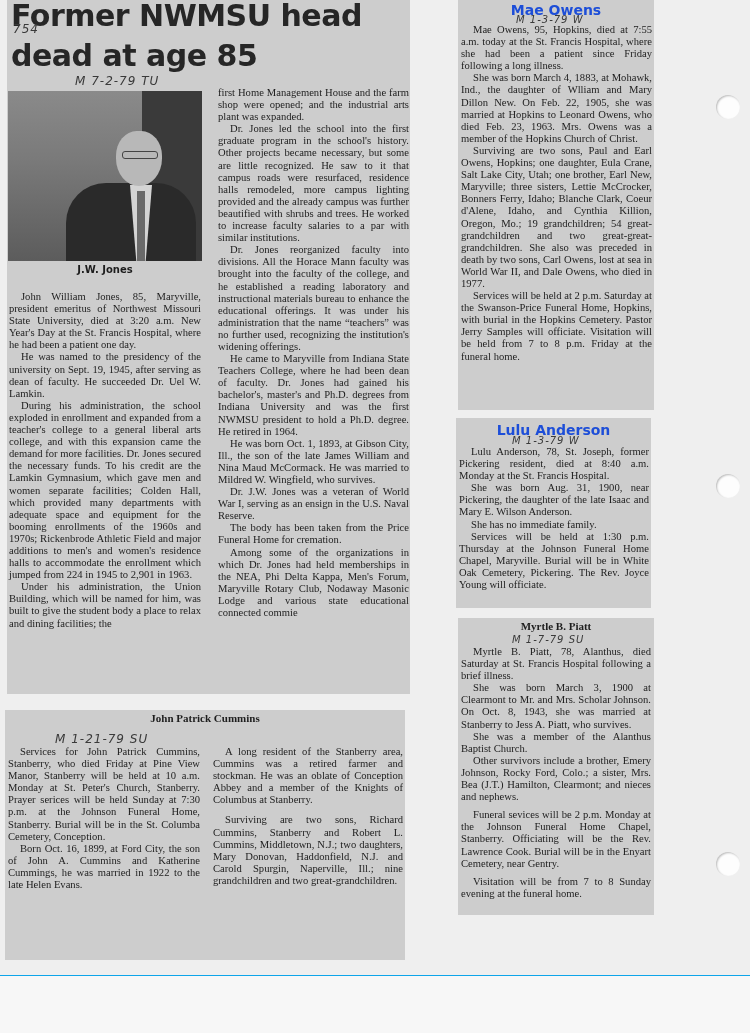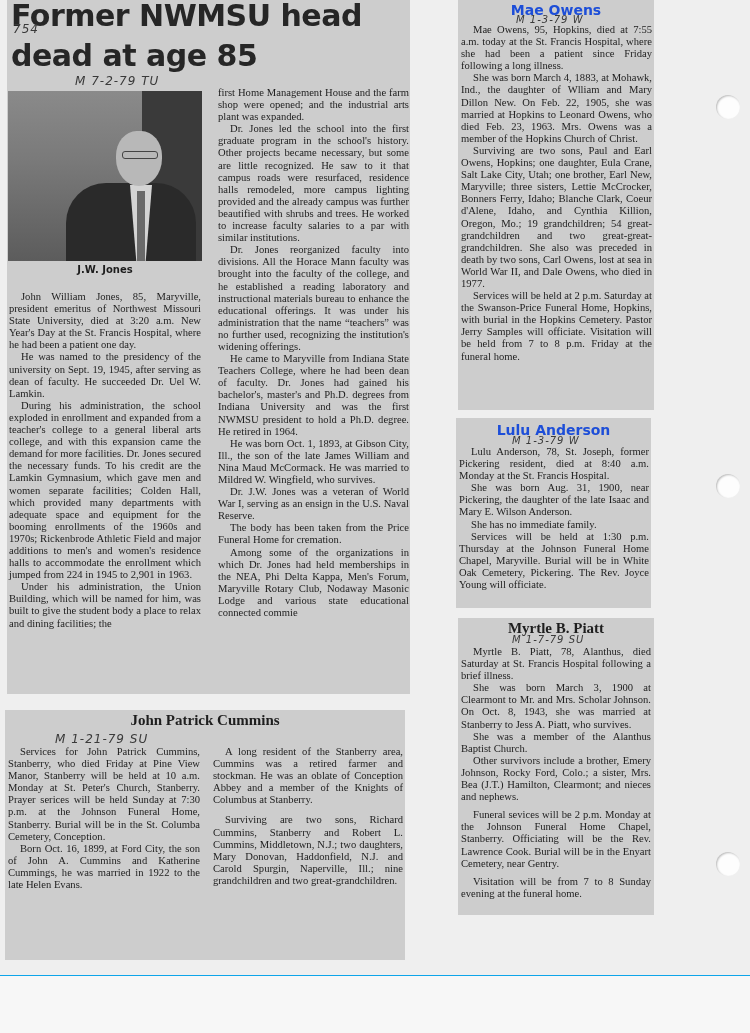--- a/index.html
+++ b/index.html
@@ -4,21 +4,21 @@
 <style>
   html,body{margin:0;padding:0;}
   body{width:750px;height:1033px;background:#f7f7f7;position:relative;overflow:hidden;font-family:"DejaVu Serif",serif;color:#1d1d1d;}
   .page{position:absolute;left:0;top:0;width:750px;height:975px;background:#efefef;border-bottom:1px solid #0ea5e9;}
   .hole{position:absolute;left:716px;width:24px;height:24px;border-radius:50%;background:#fdfdfd;box-shadow:inset 1px 1px 2px #bbb;}
   .clip{position:absolute;background:#cdcdcd;box-sizing:border-box;}
   .txt{font-family:"Liberation Serif",serif;font-size:10.6px;line-height:12.1px;text-align:justify;}
   .txt p{margin:0;text-indent:12px;}
   .hand{font-family:"DejaVu Sans",sans-serif;font-style:italic;color:#3a3a3a;font-size:12px;letter-spacing:1px;}
   .head-big{font-family:"DejaVu Sans",sans-serif;font-weight:bold;font-size:30px;line-height:40px;color:#262626;letter-spacing:-0.5px;}
-  .ob-title{font-family:"Liberation Serif",serif;font-weight:bold;font-size:15px;text-align:center;color:#1e1e1e;}
+  .ob-title{font-family:"Liberation Serif",serif;font-weight:bold;font-size:11px;text-align:center;color:#1e1e1e;}
   .ob-title-sans{font-family:"DejaVu Sans",sans-serif;font-weight:bold;font-size:14px;text-align:center;color:#1d4ed8;}
   .photo{position:absolute;left:8px;top:91px;width:194px;height:170px;background:linear-gradient(180deg,#8a8a8a 0%,#7a7a7a 40%,#5c5c5c 100%);overflow:hidden;}
   .photo .door{position:absolute;right:0;top:0;width:60px;height:170px;background:#3a3a3a;}
   .photo .head{position:absolute;left:108px;top:40px;width:46px;height:55px;border-radius:45% 45% 50% 50%;background:#b8b8b8;}
   .photo .body{position:absolute;left:58px;top:92px;width:130px;height:90px;border-radius:40px 40px 0 0;background:#2a2a2a;}
   .photo .shirt{position:absolute;left:122px;top:94px;width:22px;height:80px;background:#d4d4d4;clip-path:polygon(0 0,100% 0,70% 100%,30% 100%);}
   .photo .tie{position:absolute;left:129px;top:100px;width:8px;height:70px;background:#6a6a6a;}
   .photo .glasses{position:absolute;left:114px;top:60px;width:34px;height:6px;border:1px solid #444;border-radius:3px;}
   .caption{position:absolute;left:8px;top:264px;width:194px;text-align:center;font-family:"DejaVu Sans",sans-serif;font-weight:bold;font-size:10px;}
 </style>

